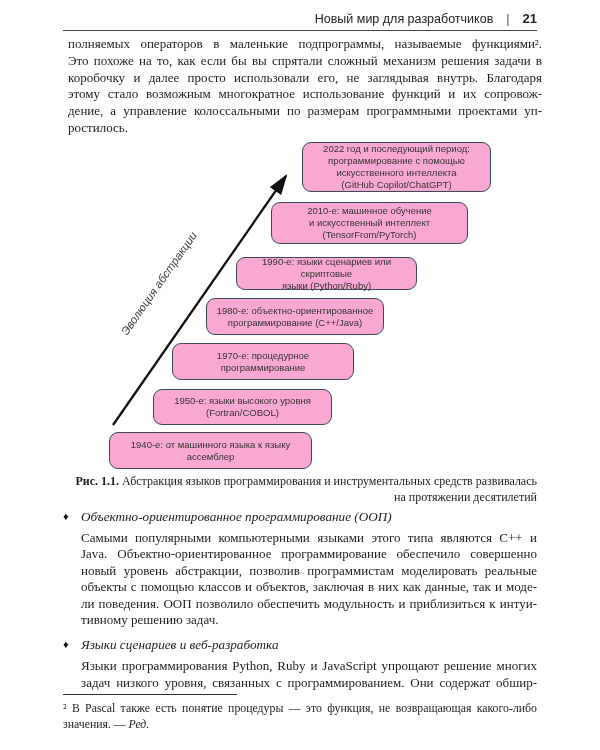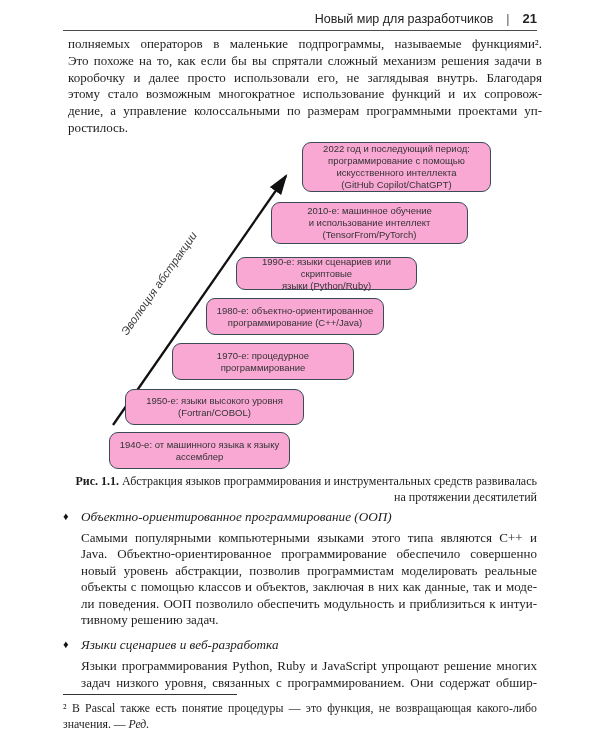--- a/index.html
+++ b/index.html
@@ -29,22 +29,22 @@
                     font-size:11.5px;fill:#3c3c3c;}
   .dbox{position:absolute;background:#f9a8d4;border:1.8px solid #3a4a56;border-radius:9px;
         box-sizing:border-box;display:flex;flex-direction:column;justify-content:center;
         text-align:center;font-family:"Liberation Sans",sans-serif;font-size:9.5px;
         line-height:12px;color:#333;padding:3px 5px;}
   .b0{left:302px;top:2px;width:189px;height:50px;}
   .b1{left:271px;top:62px;width:197px;height:42px;}
   .b2{left:236px;top:117px;width:181px;height:33px;}
   .b3{left:206px;top:158px;width:178px;height:37px;}
   .b4{left:172px;top:203px;width:182px;height:37px;}
-  .b5{left:125px;top:249px;width:179px;height:36px;}
-  .b6{left:109px;top:292px;width:181px;height:37px;}
+  .b5{left:153px;top:249px;width:179px;height:36px;}
+  .b6{left:109px;top:292px;width:203px;height:37px;}
 
   .caption{margin-top:4px;margin-left:63px;width:474px;text-align:right;
            font-size:12px;line-height:15.5px;color:#1d1d1d;}
 
   
   .bullets{position:absolute;left:63px;top:508px;width:474px;}
   .bullet{display:flex;align-items:flex-start;}
   .bullet + .bullet{margin-top:8px;}
   .bmark{width:18px;flex:0 0 18px;font-size:11px;padding-top:2px;color:#111;}
   .bcontent{flex:1;min-width:0;}
@@ -91,21 +91,21 @@
       </svg>
 
       <div class="dbox b0">
         <div>2022 год и последующий период:</div>
         <div>программирование с помощью</div>
         <div>искусственного интеллекта</div>
         <div>(GitHub Copilot/ChatGPT)</div>
       </div>
       <div class="dbox b1">
         <div>2010-е: машинное обучение</div>
-        <div>и использование интеллект</div>
+        <div>и искусственный интеллект</div>
         <div>(TensorFrom/PyTorch)</div>
       </div>
       <div class="dbox b2">
         <div>1990-е: языки сценариев или скриптовые</div>
         <div>языки (Python/Ruby)</div>
       </div>
       <div class="dbox b3">
         <div>1980-е: объектно-ориентированное</div>
         <div>программирование (C++/Java)</div>
       </div>

